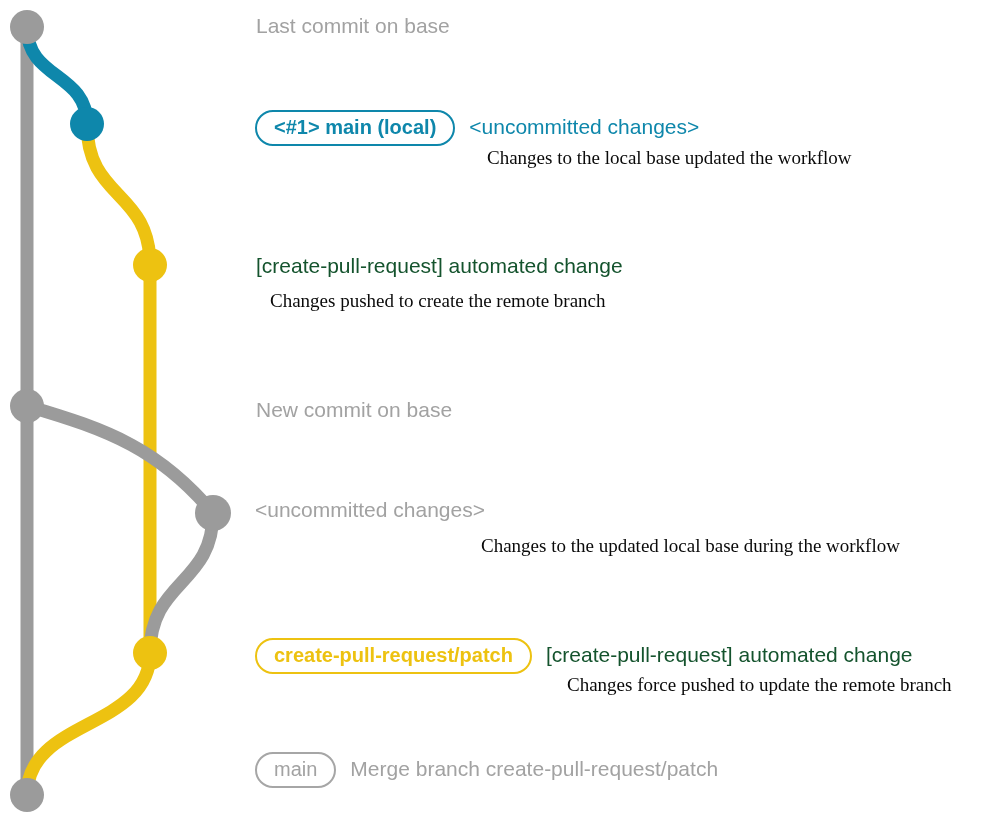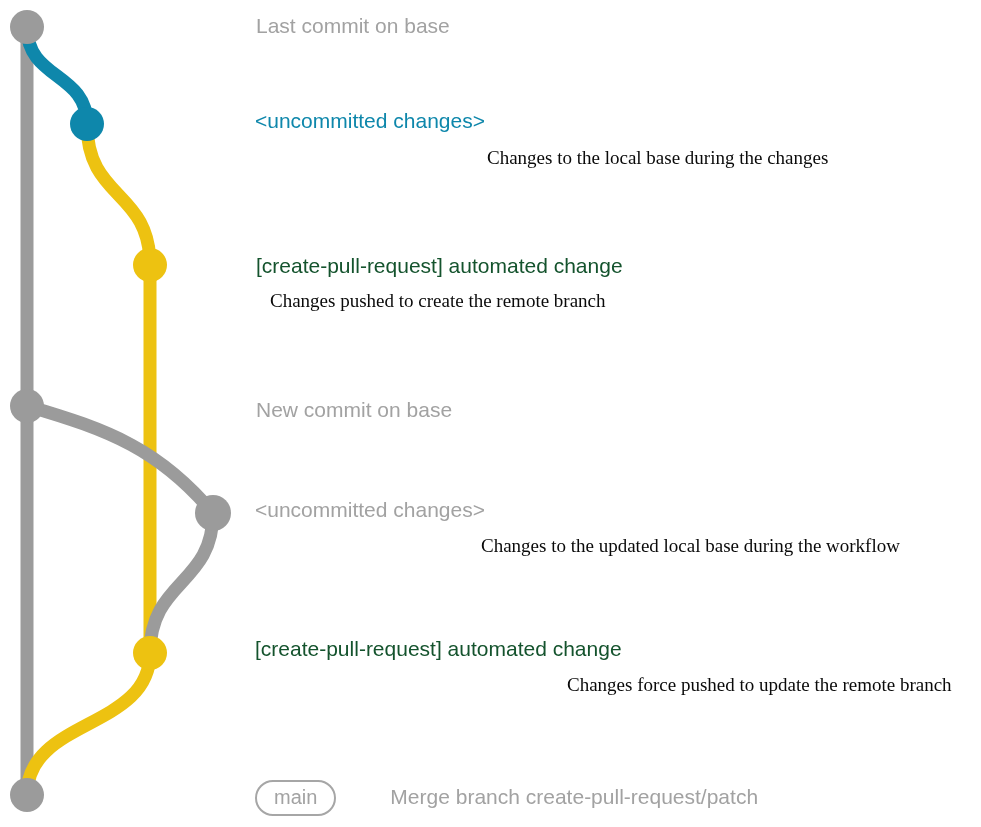--- a/index.html
+++ b/index.html
@@ -92,41 +92,47 @@
   <circle cx="213" cy="513" r="18" fill="#9b9b9b"></circle>
   <circle cx="150" cy="653" r="17" fill="#edc211"></circle>
   <circle cx="27" cy="795" r="17" fill="#9b9b9b"></circle>
 </svg>
 
 <div class="row" style="left:256px; top:15px;">
   <span class="subject gray">Last commit on base</span>
 </div>
 
 <div class="row" style="left:255px; top:110px;">
+  <span class="badge-wrap">
+    <span class="badge teal">&lt;#1&gt; main (local)</span>
+  </span>
   <span class="subject teal">&lt;uncommitted changes&gt;</span>
 </div>
-<div class="desc" style="left:487px; top:148px;">Changes to the local base during the changes</div>
+<div class="desc" style="left:487px; top:148px;">Changes to the local base updated the workflow</div>
 
 <div class="row" style="left:256px; top:255px;">
   <span class="subject yellow">[create-pull-request] automated change</span>
 </div>
 <div class="desc" style="left:270px; top:291px;">Changes pushed to create the remote branch</div>
 
 <div class="row" style="left:256px; top:399px;">
   <span class="subject gray">New commit on base</span>
 </div>
 
 <div class="row" style="left:255px; top:499px;">
   <span class="subject gray">&lt;uncommitted changes&gt;</span>
 </div>
 <div class="desc" style="left:481px; top:536px;">Changes to the updated local base during the workflow</div>
 
 <div class="row" style="left:255px; top:638px;">
+  <span class="badge-wrap">
+    <span class="badge yellow">create-pull-request/patch</span>
+  </span>
   <span class="subject yellow">[create-pull-request] automated change</span>
 </div>
 <div class="desc" style="left:567px; top:675px;text-align:right;">Changes force pushed to update the remote branch</div>
 
-<div class="row" style="left:255px; top:780px;gap:40px;">
+<div class="row" style="left:255px; top:752px;">
   <span class="badge-wrap">
     <span class="badge gray">main</span>
   </span>
   <span class="subject gray">Merge branch create-pull-request/patch</span>
 </div>
 
 </body></html>

